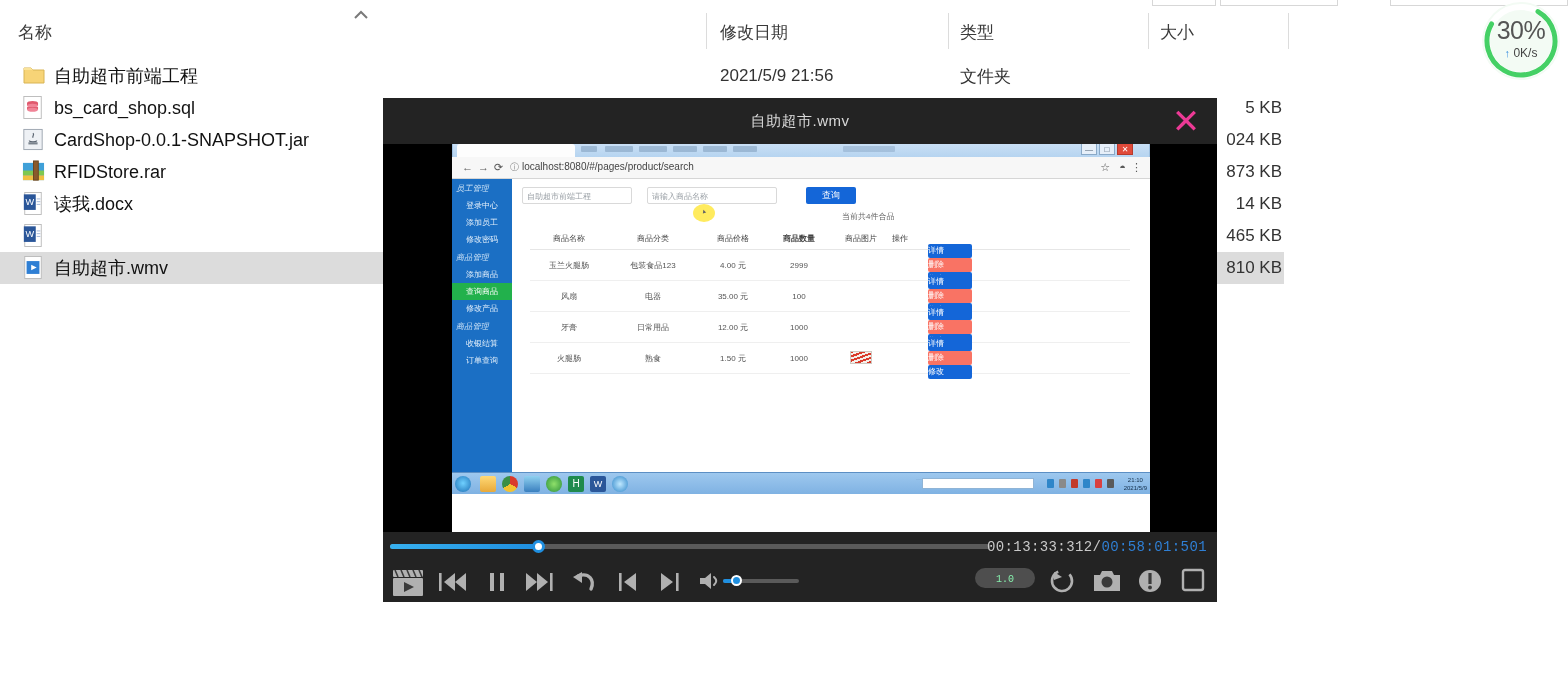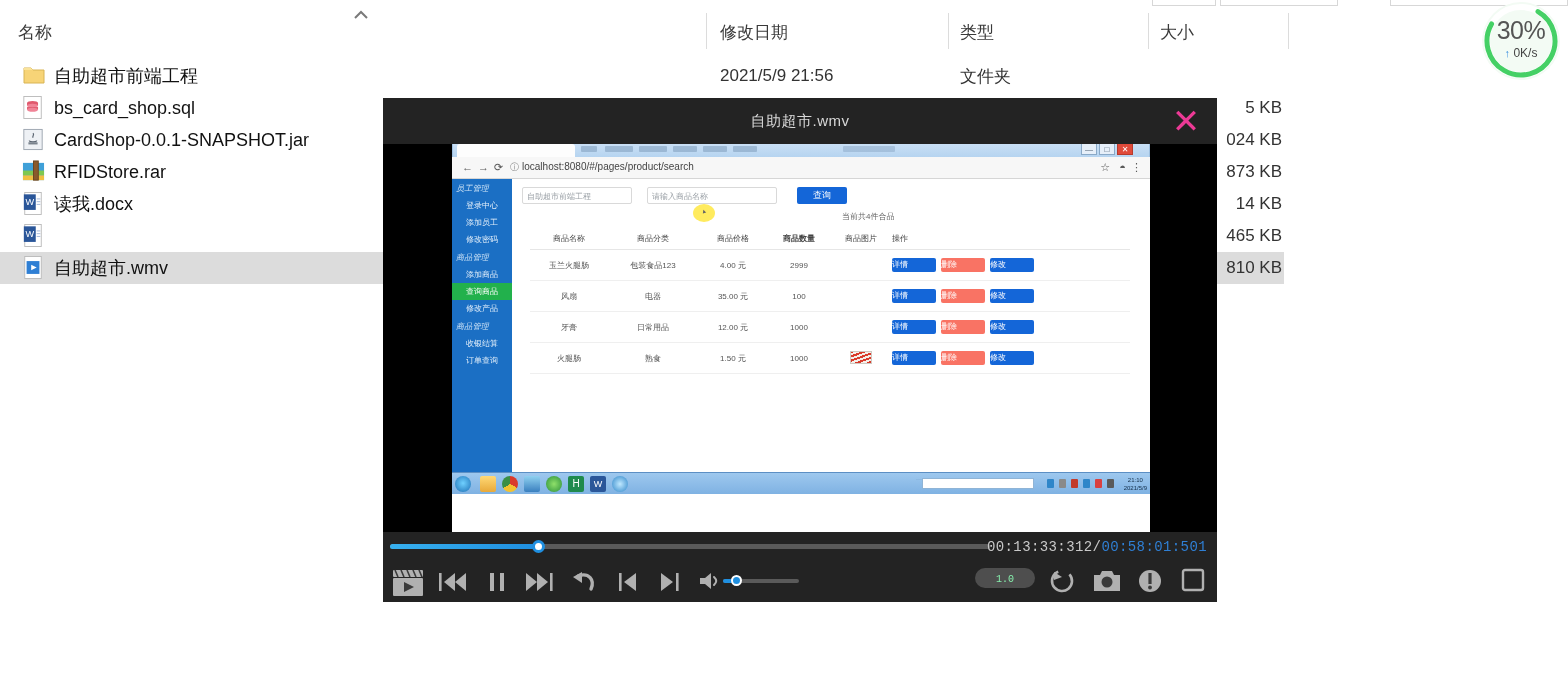--- a/index.html
+++ b/index.html
@@ -70,34 +70,34 @@
 
   #app-body { position:absolute; left:0; top:40px; width:698px; height:315px; background:#fff; }
   #app-side { position:absolute; left:0; top:0; width:60px; height:315px; background:#1b6fc4; }
   .side-group { color:#cfe4f7; font-size:8px; padding:4px 0 3px 4px; letter-spacing:.2px;font-style:italic; }
   .side-item { color:#e3effa; font-size:8px; text-align:center; padding:3px 0; }
   .side-item.active { background:#22b14c; color:#fff; }
 
   #app-main { position:absolute; left:60px; top:0; width:638px; height:315px; background:#fff; }
   .search-input { position:absolute; top:8px; height:17px; border:1px solid #d9d9d9; border-radius:2px; background:#fff; }
   .search-input span { position:absolute; left:4px; top:3px; font-size:8px; color:#9aa0a6; }
-  #query-btn { position:absolute; left:285px; top:8px; width:50px; height:17px; background:#1466d8; color:#fff;
+  #query-btn { position:absolute; left:294px; top:8px; width:50px; height:17px; background:#1466d8; color:#fff;
       font-size:9px; text-align:center; line-height:17px; border-radius:2px; }
   #cursor-dot { position:absolute; left:181px; top:25px; width:22px; height:18px; background:#ffe94d; border-radius:50%; opacity:.9; }
   #cursor-dot::after { content:"\25B2"; position:absolute; left:8px; top:4px; font-size:6px; color:#555; transform:rotate(-20deg);}
   #count-text { position:absolute; left:330px; top:32px; font-size:8px; color:#666; }
 
   #prod-table { position:absolute; left:18px; top:48px; width:600px; }
   .t-head { display:flex; border-bottom:1px solid #e6e6e6; height:23px; align-items:center; }
   .t-head div { font-size:8px; color:#444; text-align:center; }
   .t-row { display:flex; border-bottom:1px solid #efefef; height:31px; align-items:center; }
   .t-row div { font-size:8px; color:#555; text-align:center; }
   .c1 { width:78px; } .c2 { width:90px; } .c3 { width:70px; }
   .c4 { width:62px; } .c5 { width:62px; } .c6 { width:165px; }
-  .btn { display:inline-block; width:44px; height:14px; line-height:14px; font-size:8px; color:#fff; margin-right:5px; border-radius:2px; }
+  .btn { display:inline-block; width:44px; height:14px; line-height:14px; font-size:8px; color:#fff; margin-right:5px; border-radius:2px;margin-left:36px; }
   .btn-blue { background:#1466d8; } .btn-red { background:#f97364; }
   .thumb { width:22px; height:13px; background:
       repeating-linear-gradient(-20deg,#d93b2b 0 2px,#f4efe9 2px 4px); border:1px solid #cfc9c2; display:inline-block; }
 
   #taskbar { position:absolute; left:0; bottom:0; width:698px; height:22px;
       background:linear-gradient(#9ec8ee,#7fb2e3); border-top:1px solid #5c8fc4; }
   .tb-ico { position:absolute; top:3px; width:16px; height:16px; border-radius:2px; }
   #tb-clock { position:absolute; right:3px; top:3px; font-size:6px; color:#15304a; text-align:center; line-height:8px; }
   #tb-inputbar { position:absolute; right:116px; top:5px; width:112px; height:11px; background:#fff; border:1px solid #8fb4d6; }
   .tb-blurtext { position:absolute; right:210px; font-size:6px; color:#5b7da0; opacity:.8; }

